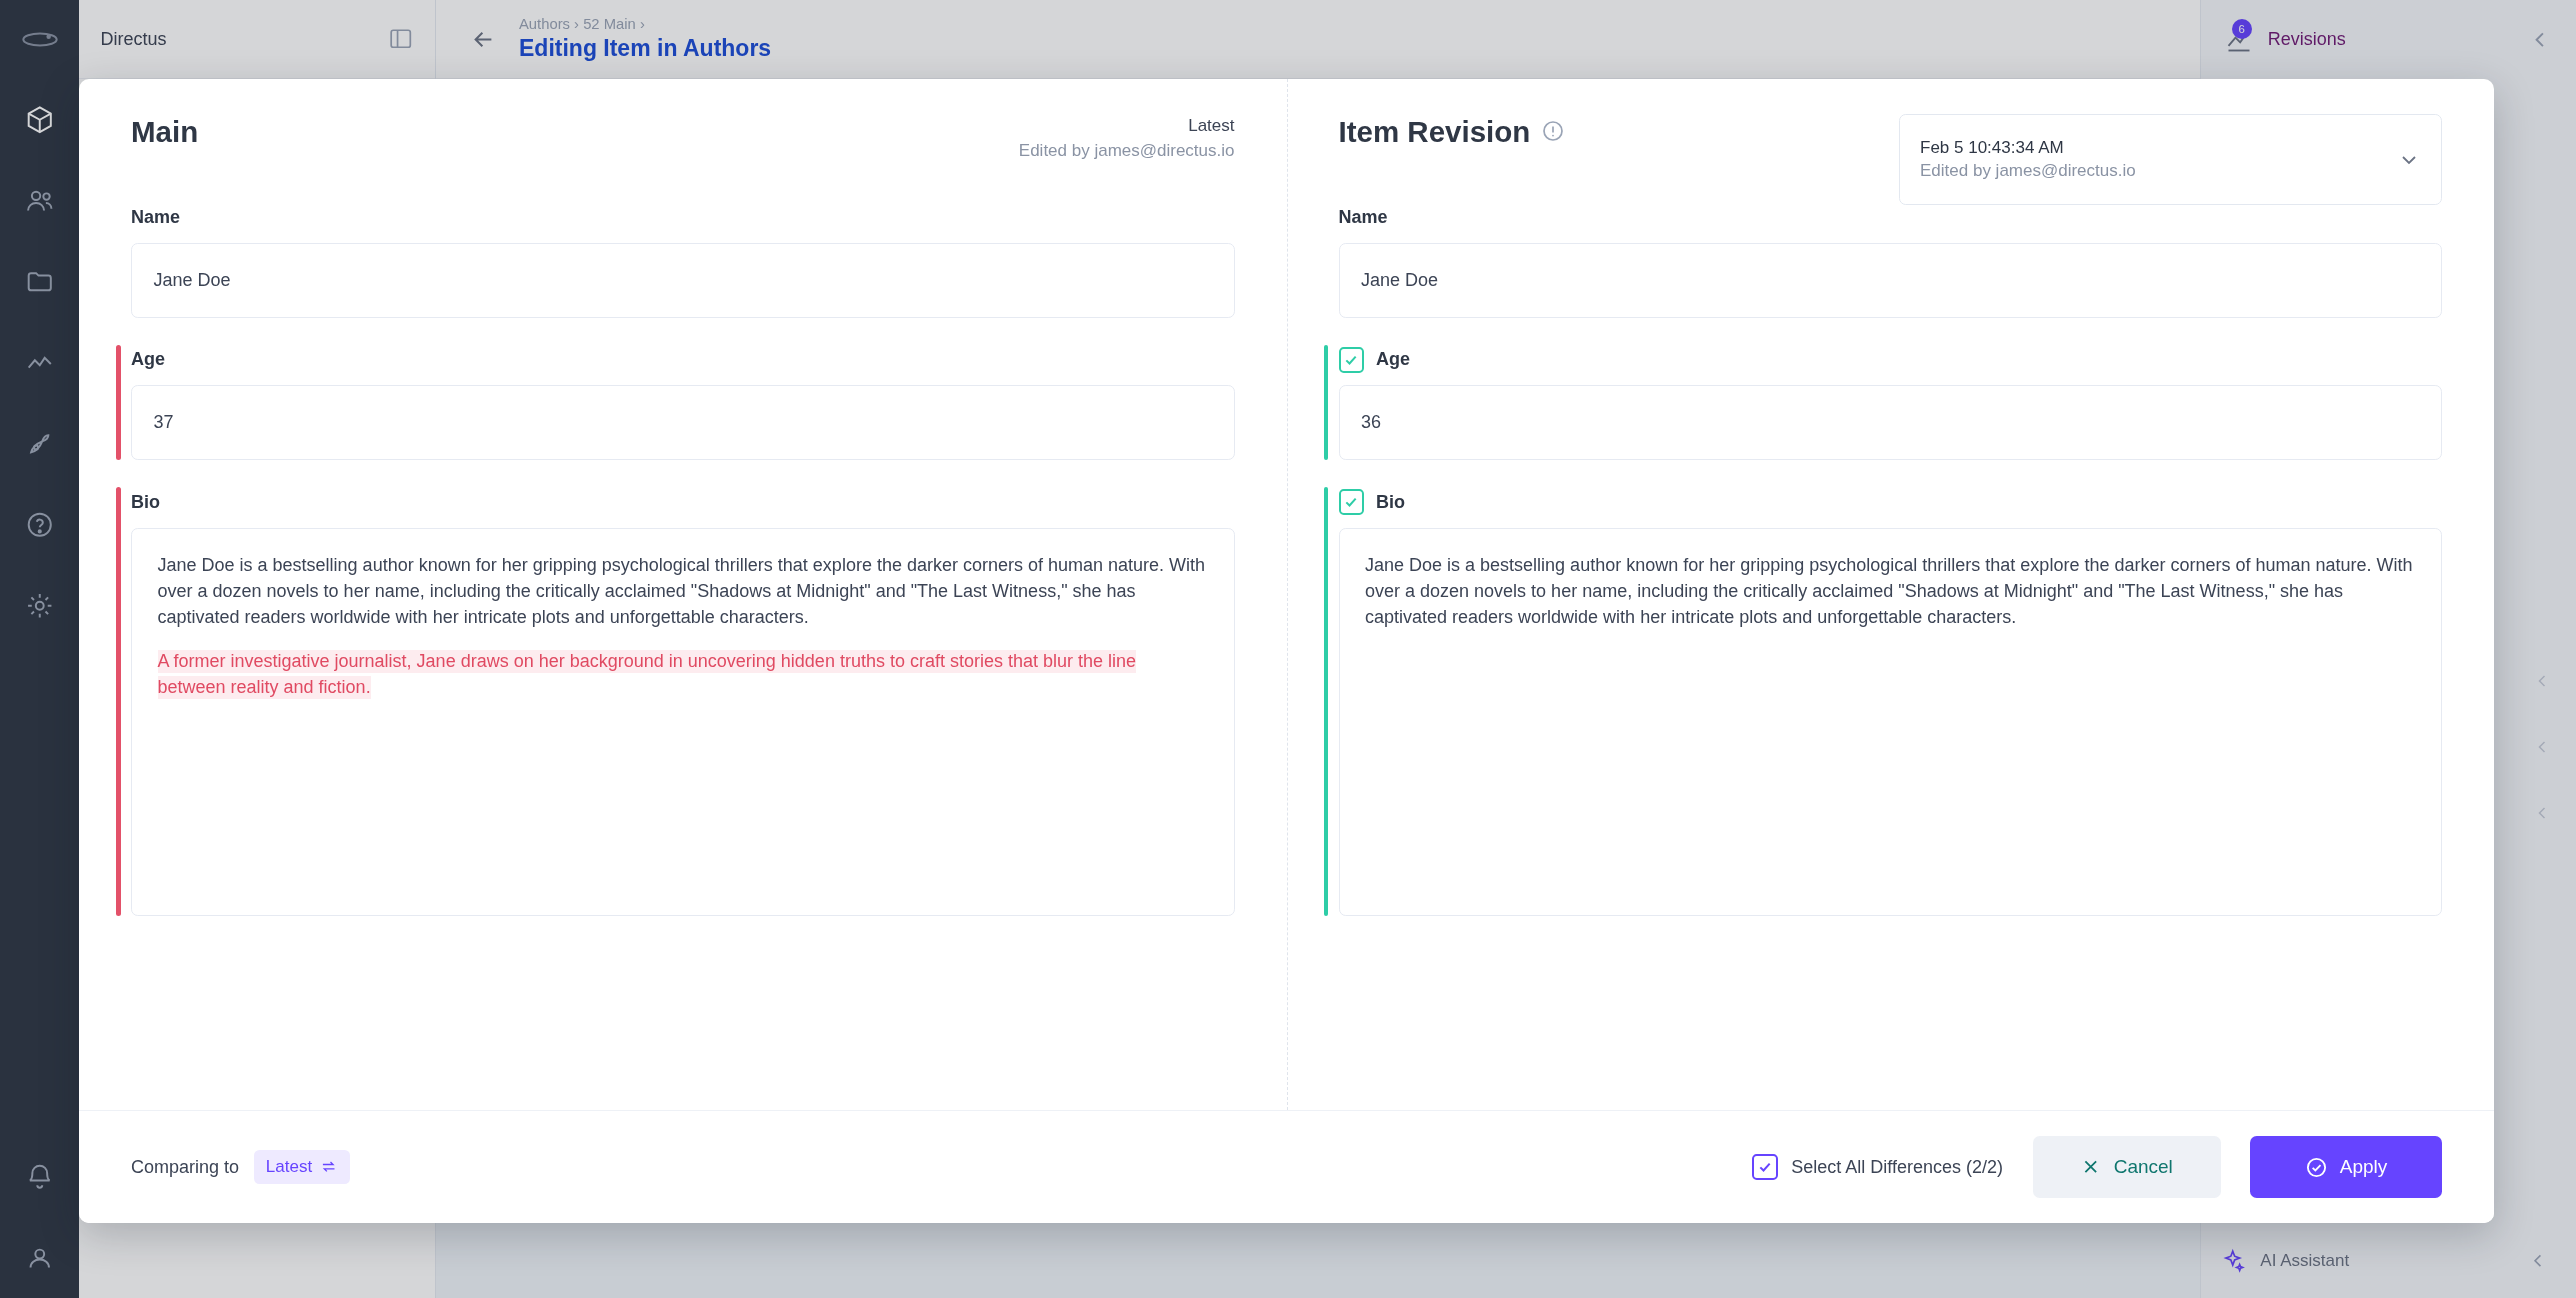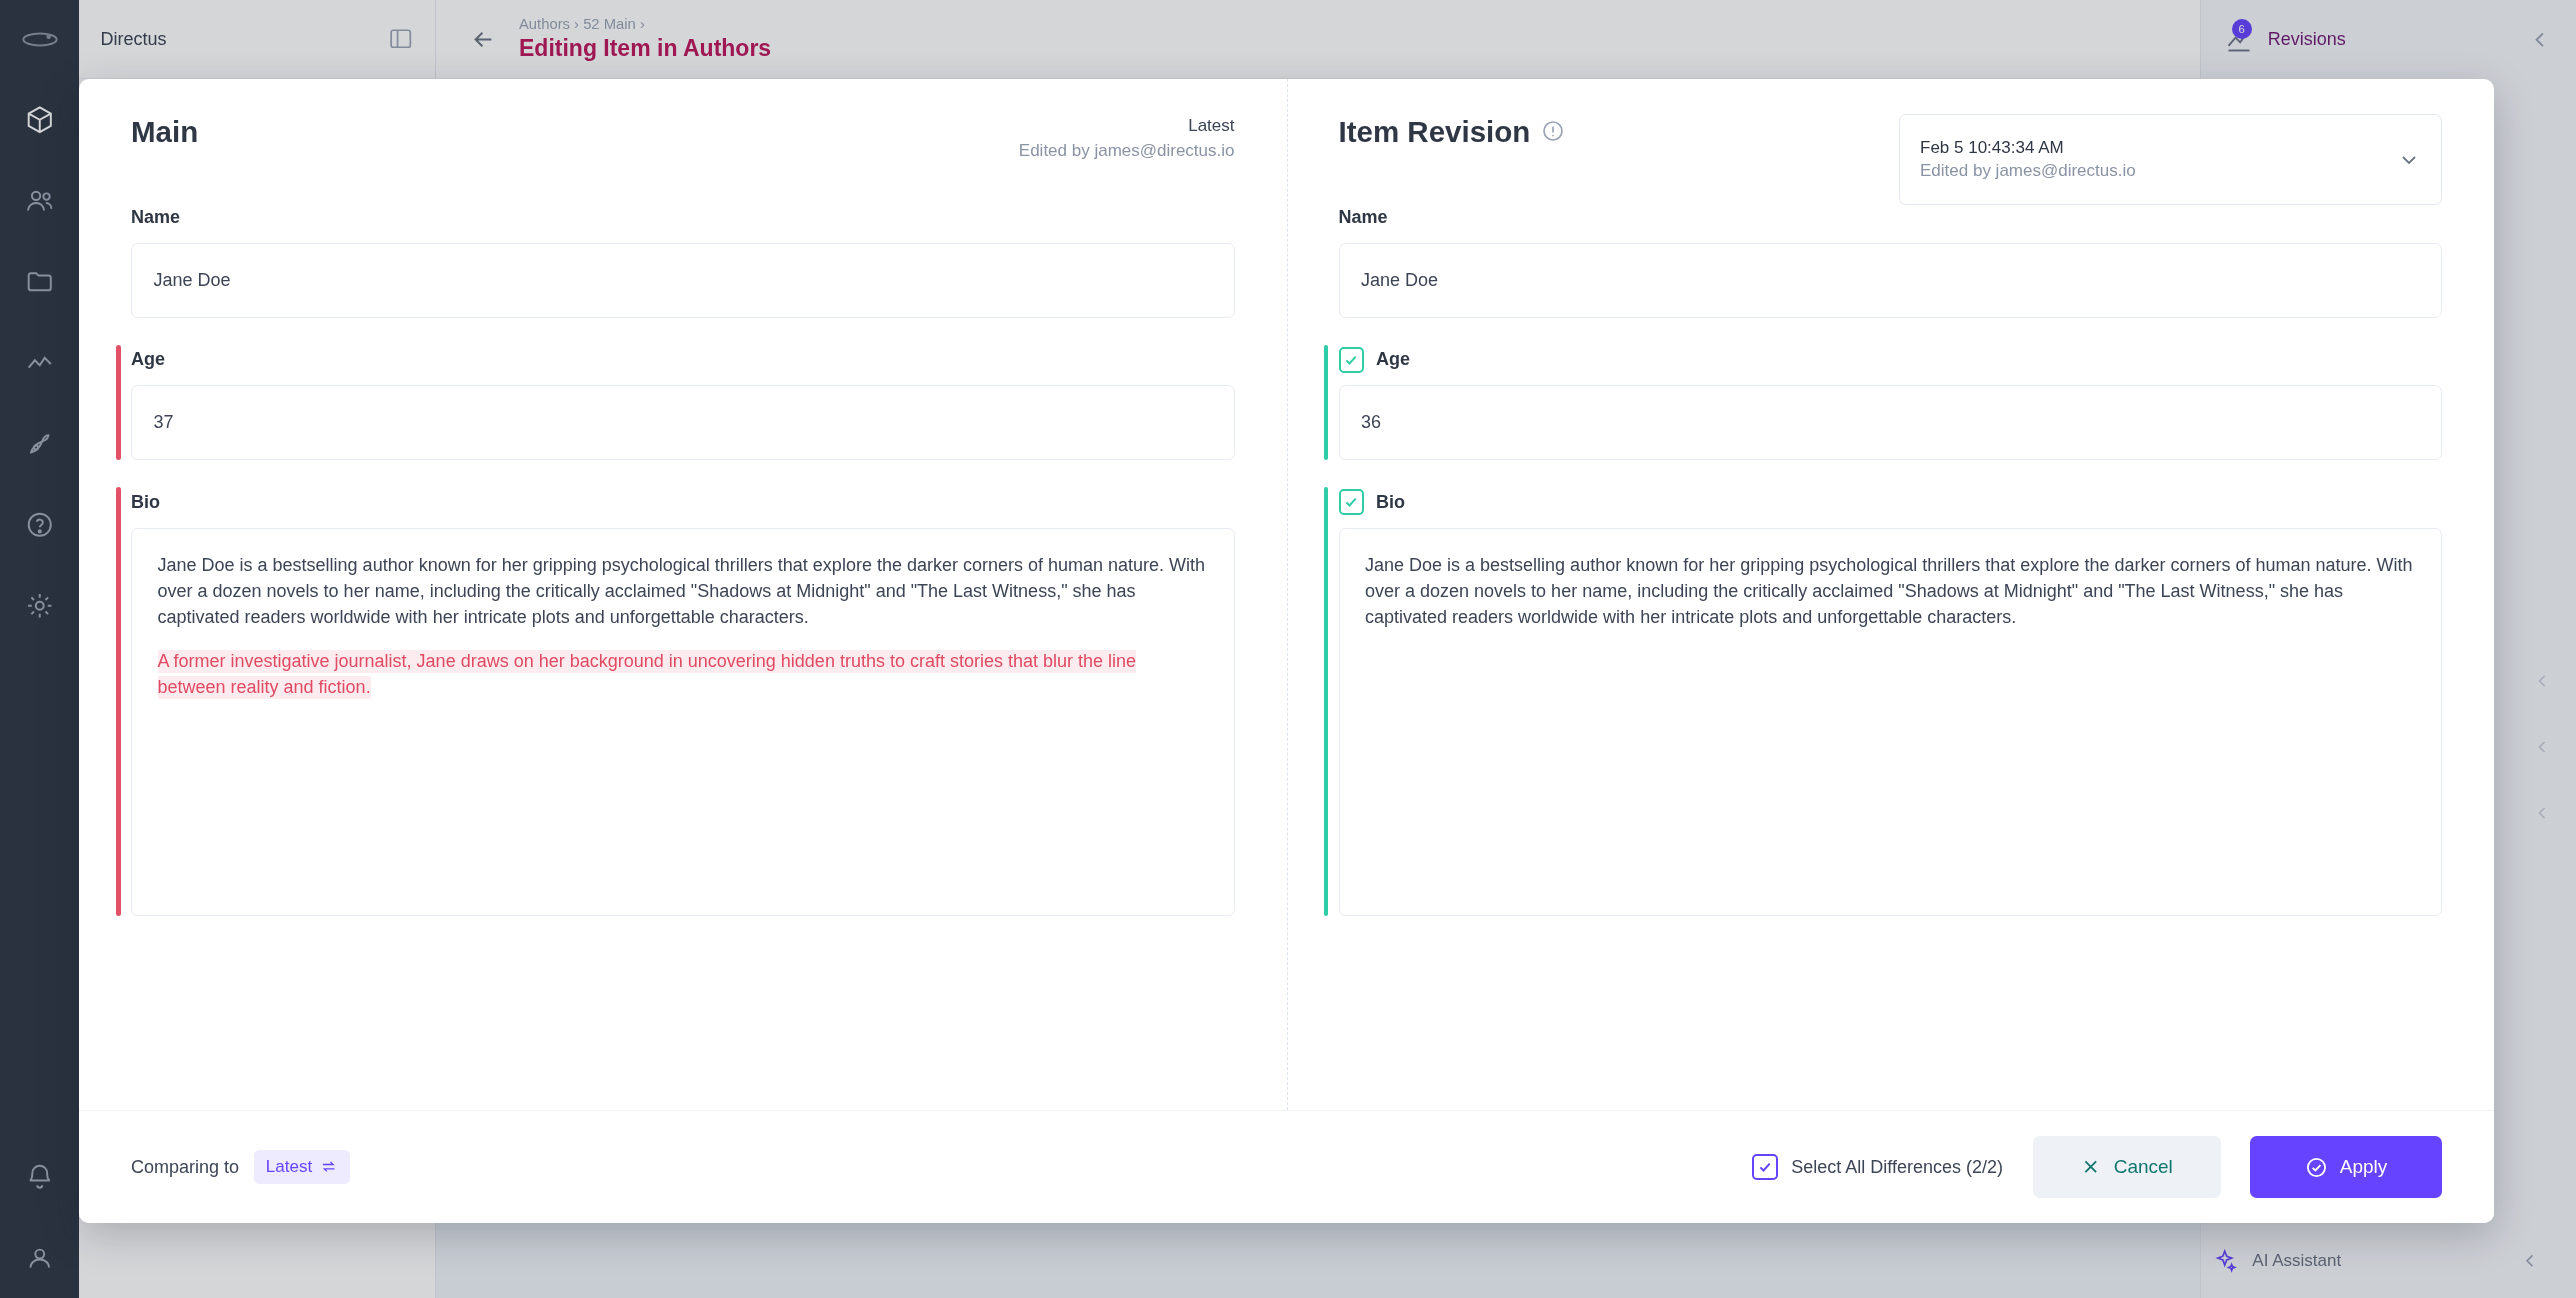--- a/index.html
+++ b/index.html
@@ -61,21 +61,21 @@
   }
   .back-btn {
     width: 40px; height: 40px; border-radius: 50%;
     display: flex; align-items: center; justify-content: center;
     color: #6b7384; margin-right: 16px;
   }
   .header-titles { display: flex; flex-direction: column; gap: 2.7px; }
   .breadcrumb {
     font-size: 14.8px; color: #9aa4b6; display: flex; align-items: center; gap: 5.4px;
   }
-  .page-title { font-size: 23px; color: #be185d; font-weight: 600; }
+  .page-title { font-size: 23px; color: #1d4ed8; font-weight: 600; }
   .header-actions {
     margin-left: auto; display: flex; align-items: center; gap: 20px;
     color: #9aa4b6;
   }
   .hdr-btn { width: 39px; height: 39px; display:flex; align-items:center; justify-content:center; }
   .hdr-btn.disabled { color: #cdd4e0; }
 
   
   .rightbar {
     position: absolute; right: 0; top: 0; bottom: 0; width: 376px;
@@ -99,21 +99,21 @@
   .rev-row {
     font-size: 14.8px; color: #b2bac8; height: 34px;
     display: flex; align-items: center;
   }
   .rail-bottom-rows {
     position: absolute; right: 24px; top: 671px;
     display: flex; flex-direction: column; gap: 46px; color: #c3cad7;
   }
 
   .ai-assistant {
-    position: absolute; right: 12px; bottom: 0; width: 376px; height: 74px;
+    position: absolute; right: 4px; bottom: 0; width: 376px; height: 74px;
     display: flex; align-items: center; gap: 14.8px; padding: 0 24px;
     color: #6b7384; font-size: 17px;
   }
   .ai-collapse { margin-left: auto; color: #9aa4b6; }
 
   
   .scrim { position: absolute; inset: 0; background: rgba(24,28,38,0.18); }
 
   .modal {
     position: absolute;

